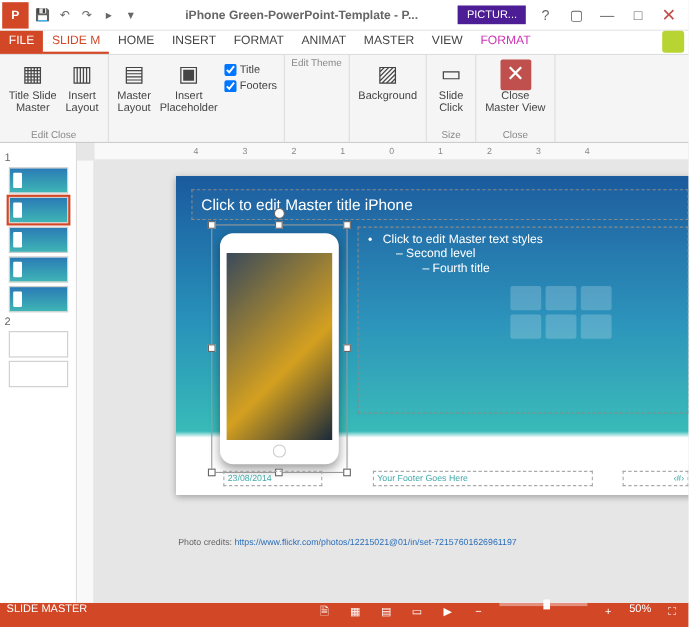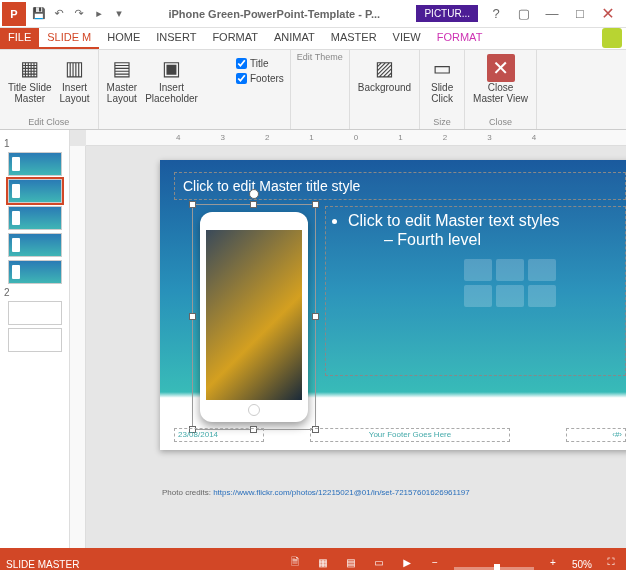--- a/index.html
+++ b/index.html
@@ -25,63 +25,63 @@
 .tabs .spacer { flex: 1; }
 .smile { width: 20px; height: 20px; background: #b8d432; border-radius: 3px; margin-right: 4px; }
 
 
 .ribbon { background: #f5f5f5; border-bottom: 1px solid #ccc; display: flex; height: 80px; font-size: 10px; color: #444; }
 .rgroup { border-right: 1px solid #ddd; padding: 2px 6px; display: flex; flex-direction: column; align-items: center; justify-content: space-between; }
 .rgroup .items { display: flex; align-items: flex-start; gap: 4px; flex: 1; }
 .rbtn { display: flex; flex-direction: column; align-items: center; text-align: center; font-size: 10px; line-height: 1.1; cursor: pointer; padding: 2px; }
 .rbtn .ic { width: 28px; height: 28px; display: flex; align-items: center; justify-content: center; font-size: 20px; }
 .rgroup .label { font-size: 9px; color: #888; text-align: center; }
-.chk { display: flex; align-items: center; gap: 3px; font-size: 10px; margin-left: 32px; }
+.chk { display: flex; align-items: center; gap: 3px; font-size: 10px; }
 .chk input { width: 11px; height: 11px; }
 
 
 .workspace { display: flex; height: 418px; }
 .thumbs { width: 70px; background: #fff; border-right: 1px solid #ddd; padding: 6px 4px; font-size: 9px; }
 .thumb-num { font-size: 10px; color: #666; margin: 2px 0; }
 .thumb { width: 54px; height: 24px; margin: 3px auto; border: 1px solid #ccc; background: linear-gradient(180deg, #2a7bb5 0%, #3fb5b5 100%); position: relative; }
 .thumb.sel { outline: 2px solid #d24726; }
 .thumb::after { content: ""; position: absolute; left: 3px; top: 4px; width: 8px; height: 14px; background: #fff; border-radius: 1px; }
 .thumb.blank::after { display: none; }
 
 .editor { flex: 1; position: relative; background: #e6e6e6; overflow: hidden; }
 .ruler-h { height: 16px; background: #f9f9f9; border-bottom: 1px solid #ddd; margin-left: 16px; font-size: 8px; color: #888; display: flex; align-items: center; padding-left: 90px; gap: 40px; }
 .ruler-v { position: absolute; left: 0; top: 16px; width: 16px; bottom: 0; background: #f9f9f9; border-right: 1px solid #ddd; }
 .canvas-wrap { position: absolute; left: 90px; top: 30px; width: 480px; height: 340px; }
 .slide { width: 480px; height: 290px; background: linear-gradient(180deg, #1a5a9e 0%, #2891ba 45%, #38bbb8 80%, #fff 82%, #fff 100%); position: relative; box-shadow: 0 2px 6px rgba(0,0,0,0.3); }
 .ph { position: absolute; border: 1px dashed #888; background: rgba(255,255,255,0.02); }
 .ph-title { left: 14px; top: 12px; right: 14px; height: 28px; color: #fff; padding: 5px 8px; font-size: 14px; }
-.ph-body { left: 165px; top: 46px; right: 14px; height: 170px; color: #fff; padding: 4px 8px; font-size: 16px; }
+.ph-body { left: 165px; top: 46px; right: 14px; height: 170px; color: #fff; padding: 4px 8px; font-size: 11px; }
 .ph-body ul { list-style: disc; padding-left: 14px; }
 .ph-body ul ul { list-style: none; padding-left: 12px; }
 .ph-body li { margin: 1px 0; }
 .lvl2::before { content: "– "; }
 .lvl3::before { content: "• "; }
 .lvl4::before { content: "– "; }
 .lvl5::before { content: "» "; font-size: 9px; }
 .content-icons { display: flex; flex-wrap: wrap; width: 100px; gap: 4px; margin: 10px 0 0 130px; opacity: 0.4; }
 .ci { width: 28px; height: 22px; background: rgba(255,255,255,0.5); border-radius: 2px; }
 
 .phone { position: absolute; left: 40px; top: 52px; width: 108px; height: 210px; background: #fff; border-radius: 12px; box-shadow: 0 4px 10px rgba(0,0,0,0.4); }
 .phone .screen { position: absolute; left: 6px; top: 18px; right: 6px; bottom: 22px; background: linear-gradient(135deg, #3a4a5a 0%, #d4a020 60%, #1a2a3a 100%); }
 .phone .home { position: absolute; bottom: 6px; left: 50%; transform: translateX(-50%); width: 12px; height: 12px; border: 1px solid #ccc; border-radius: 50%; }
 .sel-box { position: absolute; left: 32px; top: 44px; width: 124px; height: 226px; border: 1px solid #999; }
 .handle { position: absolute; width: 7px; height: 7px; background: #fff; border: 1px solid #666; }
 .rot { position: absolute; left: 50%; top: -16px; width: 10px; height: 10px; border: 1px solid #666; border-radius: 50%; background: #fff; transform: translateX(-50%); }
 
-.ph-ftr { position: absolute; bottom: 8px; height: 14px; border: 1px dashed #aaa; font-size: 8px; color: #4aa; padding: 1px 3px; }
+.ph-ftr { position: absolute; bottom: 8px; height: 14px; border: 1px dashed #aaa; font-size: 8px; color: #4aa; padding: 1px 3px; margin-left: 29px; }
 .credits { position: absolute; bottom: 26px; left: 14px; font-size: 8px; color: #666; }
 .credits a { color: #2a6fbb; }
 
 
-.statusbar { height: 22px; background: #d24726; color: #fff; display: flex; align-items: flex-end; font-size: 10px; padding: 0 6px; gap: 10px; }
+.statusbar { height: 22px; background: #d24726; color: #fff; display: flex; align-items: flex-start; font-size: 10px; padding: 0 6px; gap: 10px; }
 .statusbar .spacer { flex: 1; }
 .vbtn { width: 18px; height: 16px; display: flex; align-items: center; justify-content: center; }
 .zoom-track { width: 80px; height: 3px; background: rgba(255,255,255,0.4); position: relative; }
 .zoom-thumb { position: absolute; left: 40px; top: -3px; width: 6px; height: 9px; background: #fff; }
 </style>
 </head>
 <body>
 
 <div class="titlebar">
   <div class="app-icon">P</div>
@@ -214,28 +214,29 @@
         <span>0</span>
         <span>1</span>
         <span>2</span>
         <span>3</span>
         <span>4</span>
     </div>
     <div class="ruler-v"></div>
 
     <div class="canvas-wrap">
       <div class="slide">
-        <div class="ph ph-title">Click to edit Master title style</div>
+        <div class="ph ph-title">Click to edit Master title iPhone</div>
         <div class="ph ph-body">
           <ul>
             <li>Click to edit Master text styles</li>
             <ul>
+                <li class="lvl2">Second level</li>
               <ul>
                 <ul>
-                    <li class="lvl4">Fourth level</li>
+                    <li class="lvl4">Fourth title</li>
                 </ul>
               </ul>
             </ul>
           </ul>
           <div class="content-icons">
             <div class="ci"></div>
             <div class="ci"></div>
             <div class="ci"></div>
             <div class="ci"></div>
             <div class="ci"></div>
@@ -253,21 +254,21 @@
           <div class="handle" style="right:-4px;top:-4px"></div>
           <div class="handle" style="left:-4px;bottom:-4px"></div>
           <div class="handle" style="right:-4px;bottom:-4px"></div>
           <div class="handle" style="left:50%;top:-4px;margin-left:-4px"></div>
           <div class="handle" style="left:50%;bottom:-4px;margin-left:-4px"></div>
           <div class="handle" style="left:-4px;top:50%;margin-top:-4px"></div>
           <div class="handle" style="right:-4px;top:50%;margin-top:-4px"></div>
         </div>
 
         <div class="ph-ftr" style="left:14px;width:90px">23/08/2014</div>
-        <div class="ph-ftr" style="left:150px;width:200px;text-align:center">Your Footer Goes Here</div>
+        <div class="ph-ftr" style="left:150px;width:200px;">Your Footer Goes Here</div>
         <div class="ph-ftr" style="right:14px;width:60px;text-align:right">‹#›</div>
 
       </div>
       <div class="credits" style="position:relative;bottom:auto;left:2px;margin-top:38px">
         <span>Photo credits: </span><a>https://www.flickr.com/photos/12215021@01/in/set-72157601626961197</a>
       </div>
     </div>
   </div>
 </div>
 

